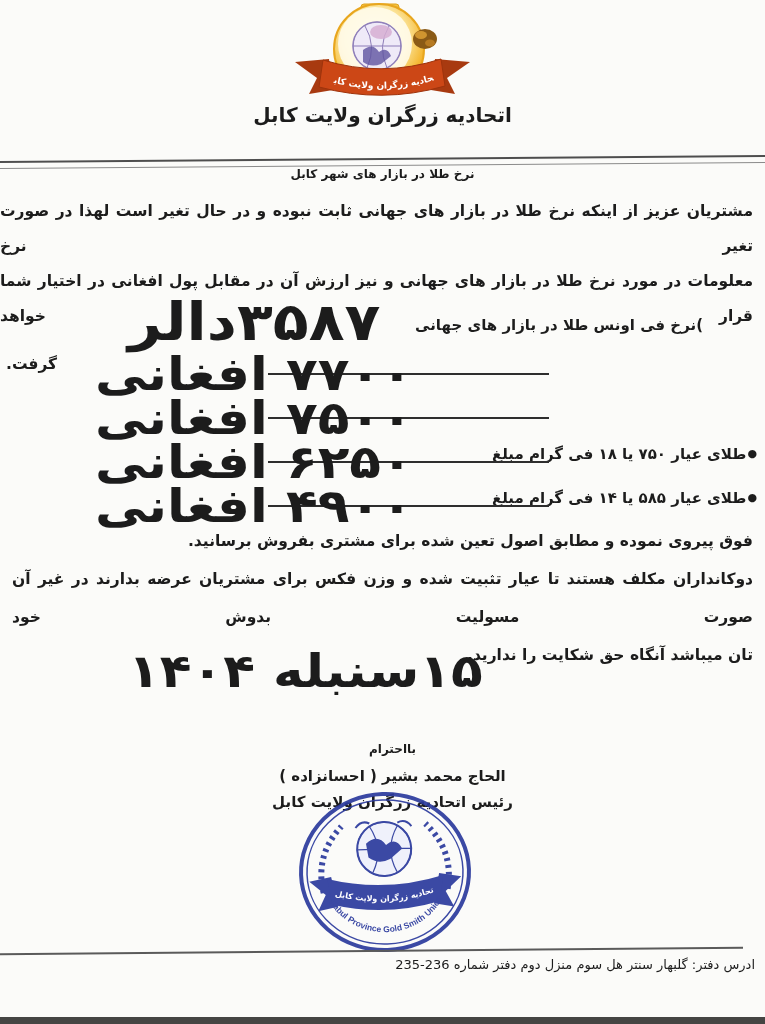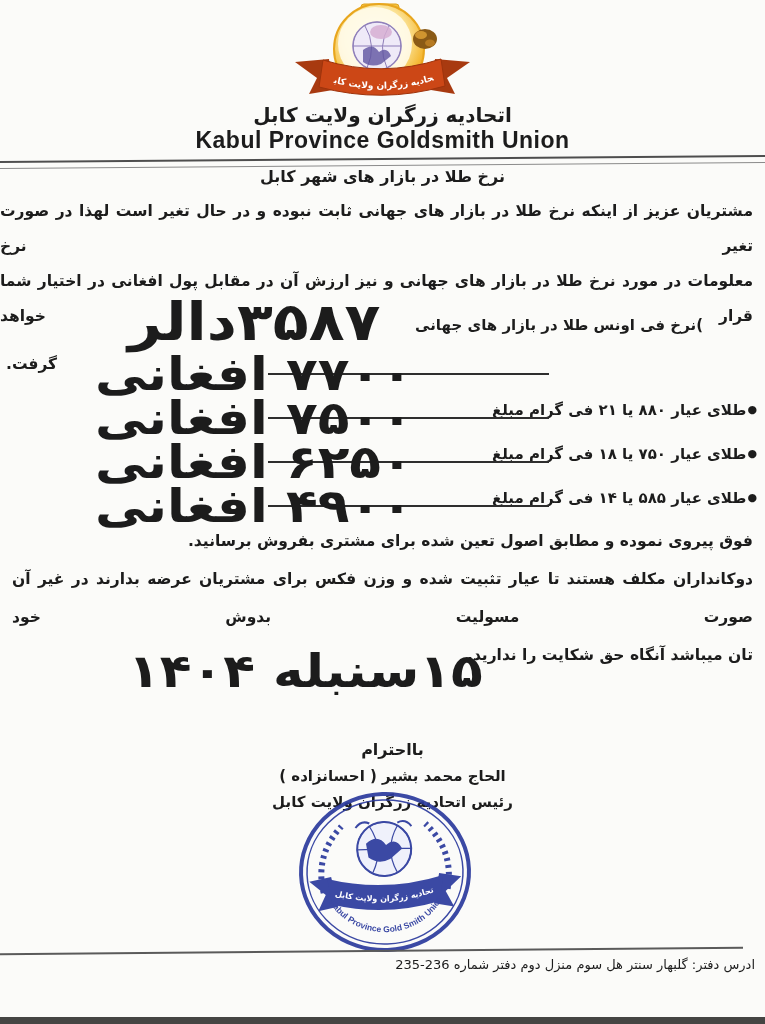--- a/index.html
+++ b/index.html
@@ -14,21 +14,21 @@
   
   .logo{position:absolute;left:285px;top:2px;width:195px;height:102px;}
   .fa-name{position:absolute;left:0;right:0;top:103px;text-align:center;
     font-size:20px;font-weight:bold;direction:rtl;}
   .en-name{position:absolute;left:0;right:0;top:127px;text-align:center;
     font-size:23px;font-weight:bold;font-family:"Liberation Sans", sans-serif;letter-spacing:.5px;}
   .rule-top{position:absolute;left:-4px;right:-4px;top:158px;height:5px;
     border-top:2px solid #4e4e4e;border-bottom:1px solid #8a8a8a;transform:rotate(-0.45deg);}
   
   .doc-title{position:absolute;left:0;right:0;top:167px;text-align:center;
-    font-size:16px;font-weight:bold;direction:rtl;}
+    font-size:12px;font-weight:bold;direction:rtl;}
   .intro{position:absolute;left:0;right:12px;top:194px;font-size:15.5px;font-weight:bold;}
   .p-line{direction:rtl;line-height:35px;text-align:justify;text-align-last:justify;}
   .p-last{direction:rtl;line-height:28px;text-align:left;padding-left:6px;margin-top:16px;}
   .ounce{position:absolute;left:0;right:0;top:264px;height:64px;margin-top:36px;}
   .ounce-label{position:absolute;right:62px;top:16px;direction:rtl;
     font-size:15px;font-weight:bold;white-space:nowrap;text-align:center;}
   .paren{direction:ltr;unicode-bidi:bidi-override;display:inline-block;}
   .hand{direction:rtl;font-weight:bold;white-space:nowrap;line-height:1;
     display:inline-block;transform:scaleX(1.13);transform-origin:left bottom;}
   .ounce-value{position:absolute;left:128px;top:-4px;font-size:52px;}
@@ -43,21 +43,21 @@
   .rate-line{position:absolute;left:268px;right:216px;bottom:9px;border-bottom:2px solid #2e2e2e;}
   .rate-value{position:absolute;left:95px;bottom:-13px;font-size:46px;}
   
   .notes{position:absolute;left:12px;right:12px;top:522px;font-size:15.5px;font-weight:bold;}
   .n-line{direction:rtl;line-height:38px;text-align:justify;text-align-last:justify;}
   .n-end{direction:rtl;line-height:38px;text-align:right;}
   
   .date{position:absolute;left:128px;top:648px;font-size:46px;}
   
   .signature{position:absolute;left:20px;right:0;top:736px;text-align:center;direction:rtl;}
-  .sig-salutation{font-size:16px;font-weight:bold;line-height:27px;}
+  .sig-salutation{font-size:12px;font-weight:bold;line-height:27px;}
   .sig-name{font-size:15px;font-weight:bold;line-height:26px;}
   .sig-title{font-size:15px;font-weight:bold;line-height:26px;}
   .stamp{position:absolute;left:297px;top:791px;width:176px;height:162px;transform:rotate(-2deg);}
   
   .rule-bottom{position:absolute;left:0;right:22px;top:950px;border-top:2px solid #5a5a5a;transform:rotate(-0.5deg);}
   .address{position:absolute;right:10px;top:957px;direction:rtl;font-size:13px;font-weight:normal;}
   .scan-band{position:absolute;left:0;right:0;bottom:0;height:7px;background:#454543;}
 </style>
 </head>
 <body>
@@ -92,21 +92,20 @@
       <path d="M185,60 L150,57 L146,88 L170,92 L162,76 Z" fill="#a83a10"></path>
       <path d="M38,58 Q97,76 156,57 L160,84 Q97,102 34,85 Z" fill="#cc4716" stroke="#9e330c" stroke-width="1"></path>
       <path id="ribArc" d="M46,80 Q97,94 150,78" fill="none"></path>
       <text font-size="9" fill="#ffffff" font-weight="bold">
         <textPath href="#ribArc" startOffset="50%" text-anchor="middle">اتحادیه زرگران ولایت کابل</textPath>
       </text>
     </g>
   </svg>
 
   <div class="fa-name">اتحادیه زرگران ولایت کابل</div>
-  <div class="en-name">Kabul Province Goldsmith Union</div>
   <div class="rule-top"></div>
 
   <div class="doc-title">نرخ طلا در بازار های شهر کابل</div>
 
   <div class="intro">
     <div class="p-line">مشتریان عزیز از اینکه نرخ طلا در بازار های جهانی ثابت نبوده و در حال تغیر است لهذا در صورت تغیر نرخ</div>
     <div class="p-line">معلومات در مورد نرخ طلا در بازار های جهانی و نیز ارزش آن در مقابل پول افغانی در اختیار شما قرار خواهد</div>
     <div class="p-last">گرفت.</div>
   </div>
 
@@ -116,21 +115,20 @@
       <span class="paren">( </span><span>نرخ فی اونس طلا در بازار های جهانی</span>
     </div>
   </div>
 
   <div class="rates">
     <div class="rate-row">
       <span class="rate-line"></span>
       <span class="hand rate-value">۷۷۰۰ افغانی</span>
     </div>
     <div class="rate-row">
-      <span class="rate-label"><span class="bullet">●</span><span>طلای عیار ۸۸۰ یا ۲۱ فی گرام مبلغ</span></span>
       <span class="rate-line"></span>
       <span class="hand rate-value">۷۵۰۰ افغانی</span>
     </div>
     <div class="rate-row">
       <span class="rate-label"><span class="bullet">●</span><span>طلای عیار ۷۵۰ یا ۱۸ فی گرام مبلغ</span></span>
       <span class="rate-line"></span>
       <span class="hand rate-value">۶۲۵۰ افغانی</span>
     </div>
     <div class="rate-row">
       <span class="rate-label"><span class="bullet">●</span><span>طلای عیار ۵۸۵ یا ۱۴ فی گرام مبلغ</span></span>

